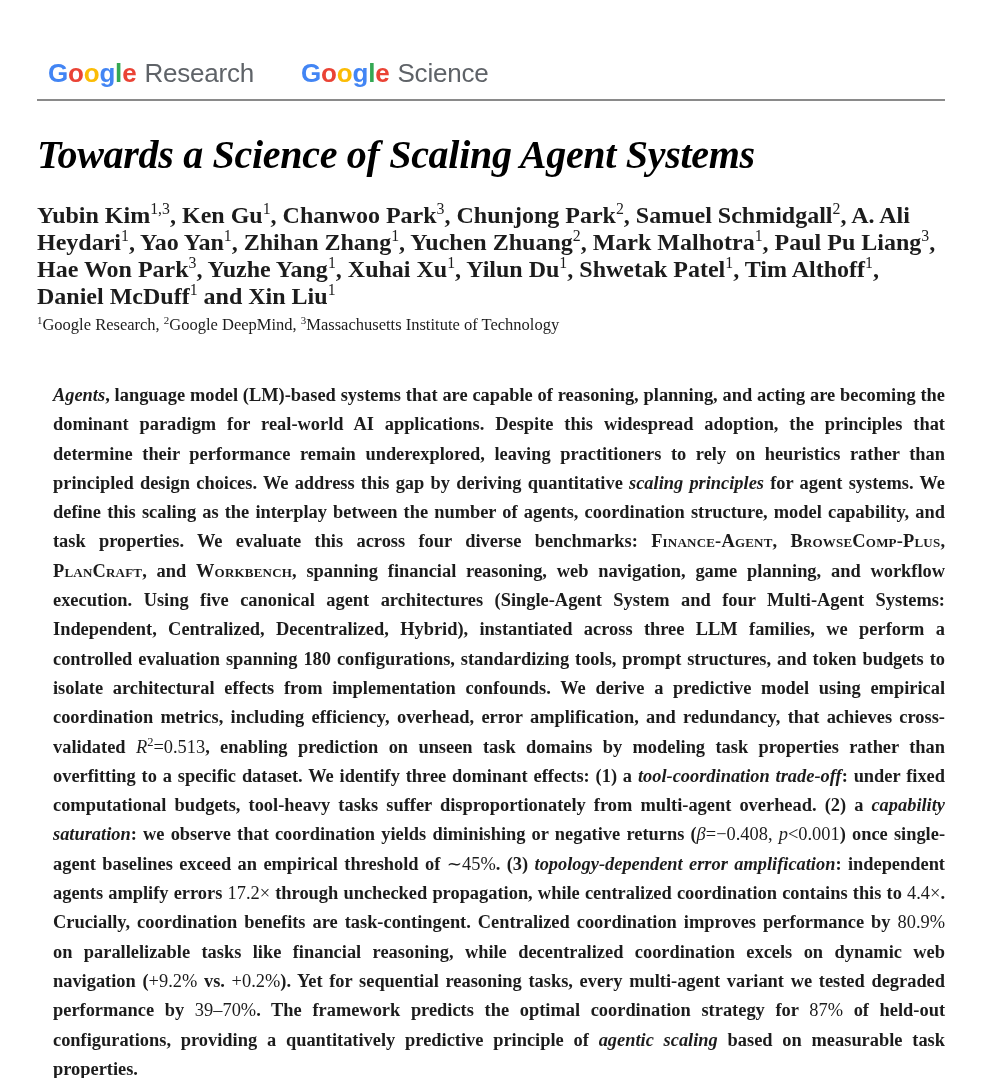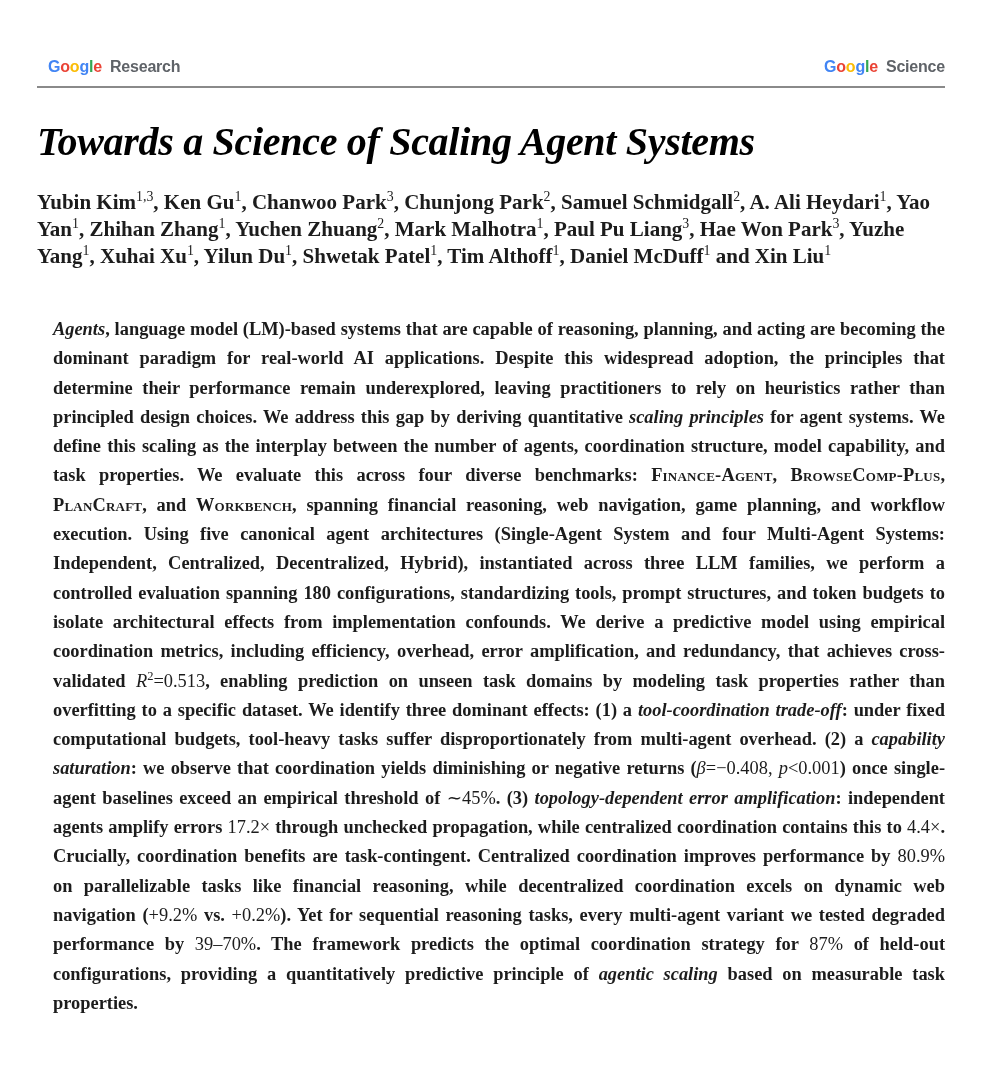--- a/index.html
+++ b/index.html
@@ -10,33 +10,33 @@
     padding: 0 37px;
     overflow: hidden;
     background: #ffffff;
     font-family: "Liberation Serif", serif;
     color: #1c1c1c;
   }
   .logo-row {
     display: flex; align-items: baseline; gap: 47px;
     padding-top: 58px; padding-left: 11px;
     font-family: "Liberation Sans", sans-serif;
-    font-size: 16px; font-weight: 600; letter-spacing: -0.2px; justify-content: space-between;
+    font-size: 26px; font-weight: 600; letter-spacing: -0.2px;
   }
   .logo { display: flex; align-items: baseline; gap: 8px; white-space: nowrap; }
-  .logo .suffix { color: #5f6368; font-weight: 700; }
+  .logo .suffix { color: #5f6368; font-weight: 400; }
   .rule { height: 2px; background: #8a8a8a; margin-top: 10px; border: none; }
   .title {
     margin: 33px 0 0 0;
     font-size: 40px; line-height: 42px; font-weight: 700;
     color: #000000; letter-spacing: -0.3px; font-style: italic;
   }
   .authors {
     margin: 26px 0 0 0;
-    font-size: 21px; line-height: 27px; font-weight: 700;
+    font-size: 24px; line-height: 27px; font-weight: 700;
     color: #1c1c1c;
   }
   .authors sup { font-weight: 400; font-size: 66%; line-height: 0; }
   .affiliations {
     margin: 4px 0 0 0;
     font-size: 16.5px; line-height: 22px; font-weight: 400;
   }
   .affiliations sup { font-size: 66%; line-height: 0; }
   .abstract {
     margin: 45px 0 0 16px;
@@ -66,18 +66,19 @@
           <span class="suffix">Science</span>
       </div>
     </div>
     <div class="rule"></div>
   </header>
 
   <h1 class="title">Towards a Science of Scaling Agent Systems</h1>
 
   <p class="authors">Yubin Kim<sup>1,3</sup>, Ken Gu<sup>1</sup>, Chanwoo Park<sup>3</sup>, Chunjong Park<sup>2</sup>, Samuel Schmidgall<sup>2</sup>, A. Ali Heydari<sup>1</sup>, Yao Yan<sup>1</sup>, Zhihan Zhang<sup>1</sup>, Yuchen Zhuang<sup>2</sup>, Mark Malhotra<sup>1</sup>, Paul Pu Liang<sup>3</sup>, Hae Won Park<sup>3</sup>, Yuzhe Yang<sup>1</sup>, Xuhai Xu<sup>1</sup>, Yilun Du<sup>1</sup>, Shwetak Patel<sup>1</sup>, Tim Althoff<sup>1</sup>, Daniel McDuff<sup>1</sup> and Xin Liu<sup>1</sup></p>
 
+  <p class="affiliations"><sup>1</sup>Google Research, <sup>2</sup>Google DeepMind, <sup>3</sup>Massachusetts Institute of Technology</p>
 
   <div class="abstract">
     <span><span class="s-i">Agents</span><span>, language model (LM)-based systems that are capable of reasoning, planning, and acting are becoming the dominant paradigm for real-world AI applications. Despite this widespread adoption, the principles that determine their performance remain underexplored, leaving practitioners to rely on heuristics rather than principled design choices. We address this gap by deriving quantitative </span><span class="s-i">scaling principles</span><span> for agent systems. We define this scaling as the interplay between the number of agents, coordination structure, model capability, and task properties. We evaluate this across four diverse benchmarks: </span><span class="s-sc">Finance-Agent</span><span>, </span><span class="s-sc">BrowseComp-Plus</span><span>, </span><span class="s-sc">PlanCraft</span><span>, and </span><span class="s-sc">Workbench</span><span>, spanning financial reasoning, web navigation, game planning, and workflow execution. Using five canonical agent architectures (Single-Agent System and four Multi-Agent Systems: Independent, Centralized, Decentralized, Hybrid), instantiated across three LLM families, we perform a controlled evaluation spanning 180 configurations, standardizing tools, prompt structures, and token budgets to isolate architectural effects from implementation confounds. We derive a predictive model using empirical coordination metrics, including efficiency, overhead, error amplification, and redundancy, that achieves cross-validated </span><span class="s-mi">R</span><sup>2</sup><span class="s-m">=0.513</span><span>, enabling prediction on unseen task domains by modeling task properties rather than overfitting to a specific dataset. We identify three dominant effects: (1) a </span><span class="s-i">tool-coordination trade-off</span><span>: under fixed computational budgets, tool-heavy tasks suffer disproportionately from multi-agent overhead. (2) a </span><span class="s-i">capability saturation</span><span>: we observe that coordination yields diminishing or negative returns (</span><span class="s-mi">β</span><span class="s-m">=−0.408, </span><span class="s-mi">p</span><span class="s-m">&lt;0.001</span><span>) once single-agent baselines exceed an empirical threshold of </span><span class="s-m">∼45%</span><span>. (3) </span><span class="s-i">topology-dependent error amplification</span><span>: independent agents amplify errors </span><span class="s-m">17.2×</span><span> through unchecked propagation, while centralized coordination contains this to </span><span class="s-m">4.4×</span><span>. Crucially, coordination benefits are task-contingent. Centralized coordination improves performance by </span><span class="s-m">80.9%</span><span> on parallelizable tasks like financial reasoning, while decentralized coordination excels on dynamic web navigation (</span><span class="s-m">+9.2%</span><span> vs. </span><span class="s-m">+0.2%</span><span>). Yet for sequential reasoning tasks, every multi-agent variant we tested degraded performance by </span><span class="s-m">39–70%</span><span>. The framework predicts the optimal coordination strategy for </span><span class="s-m">87%</span><span> of held-out configurations, providing a quantitatively predictive principle of </span><span class="s-i">agentic scaling</span><span> based on measurable task properties.</span></span>
   </div>
 
 </div>
 
 </body></html>

